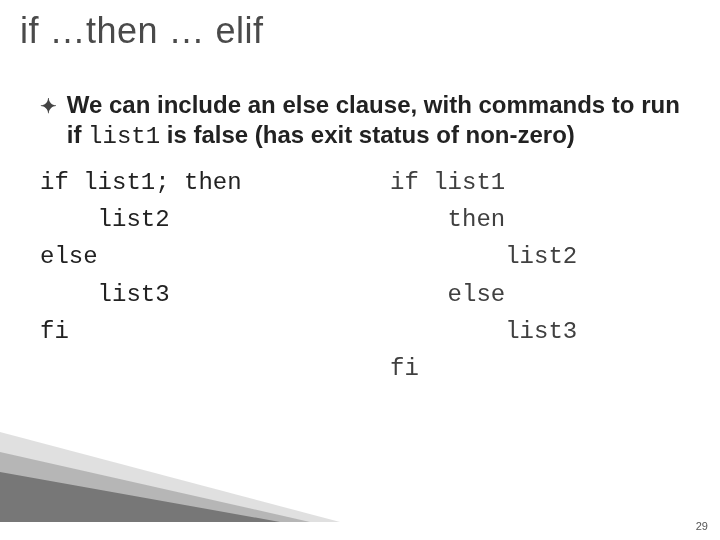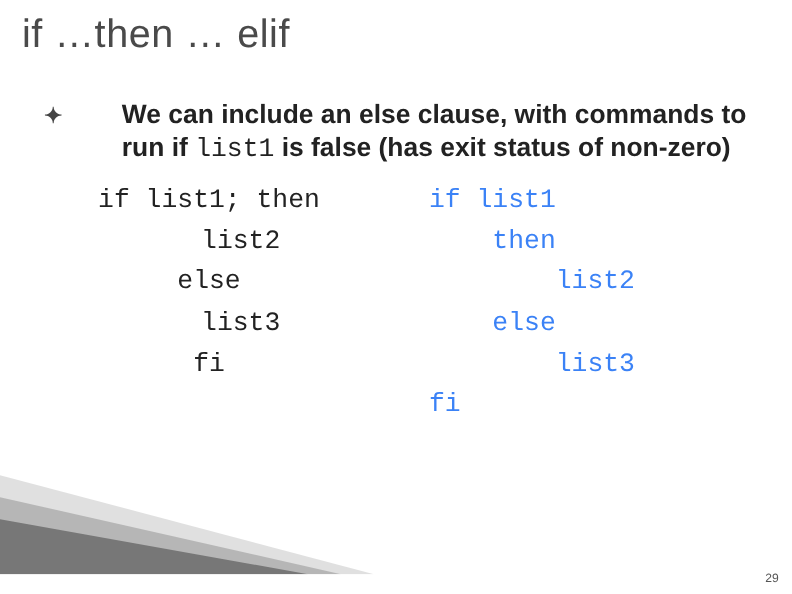--- a/index.html
+++ b/index.html
@@ -35,48 +35,46 @@
   }
   .bullet {
     font-size: 20px;
     color: #444;
     margin-right: 10px;
     margin-top: 6px;
     line-height: 1;
   }
   .bullet-text {
     flex: 1;
-    margin-left: 44px;
   }
   code, .mono {
     font-family: "Courier New", Courier, monospace;
     font-weight: 400;
     font-size: 24px;
   }
   .codecols {
     display: flex;
     margin-left: 0;
     margin-top: 6px;
   }
   .colL {
     width: 300px;
     font-family: "Courier New", Courier, monospace;
     font-weight: 400;
     font-size: 24px;
     color: #222;
     line-height: 1.55;
     white-space: pre;
-    text-align: center;
   }
   .colR {
     flex: 1;
     font-family: "Courier New", Courier, monospace;
     font-weight: 400;
     font-size: 24px;
-    color: #3b82f6;
+    color: #404040;
     line-height: 1.55;
     white-space: pre;
     padding-left: 50px;
     padding-top: 0;
   }
   .deco {
     position: absolute;
     left: 0;
     bottom: 18px;
     width: 340px;

